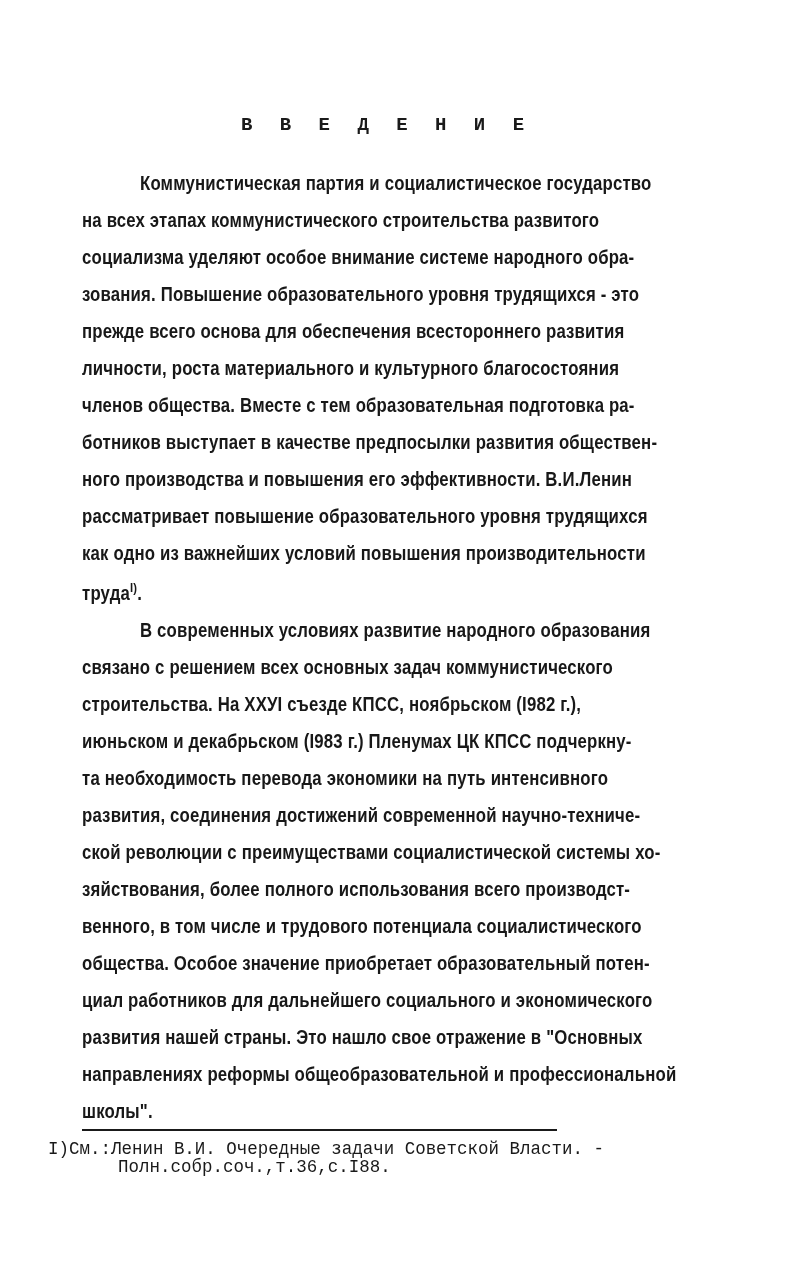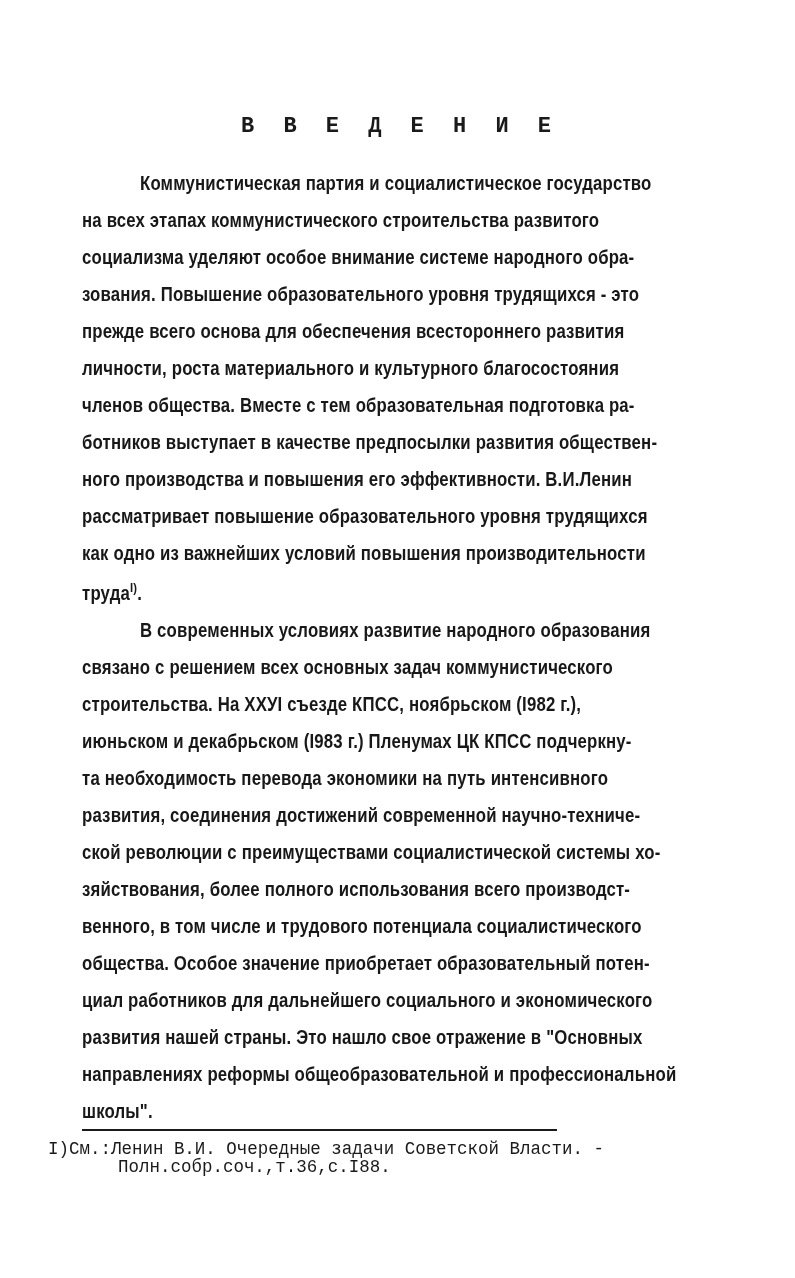--- a/index.html
+++ b/index.html
@@ -7,21 +7,21 @@
     width: 795px; height: 1278px;
     background: #ffffff;
     position: relative;
     overflow: hidden;
     color: #151515;
   }
   .page { position: absolute; left: 0; top: 0; width: 795px; height: 1278px; }
   .title {
     position: absolute; left: 241px; top: 114px;
     font-family: "Liberation Mono", "DejaVu Sans Mono", monospace;
-    font-weight: bold; font-size: 22px; letter-spacing: 8px;
+    font-weight: bold; font-size: 19px; letter-spacing: 8px;
     color: #1a1a1a;
   }
   .line {
     position: absolute;
     font-family: "Liberation Sans", "DejaVu Sans", sans-serif;
     font-size: 19.5px;
     font-weight: bold;
     white-space: nowrap;
     color: #181818;
     transform: scaleX(0.86);

